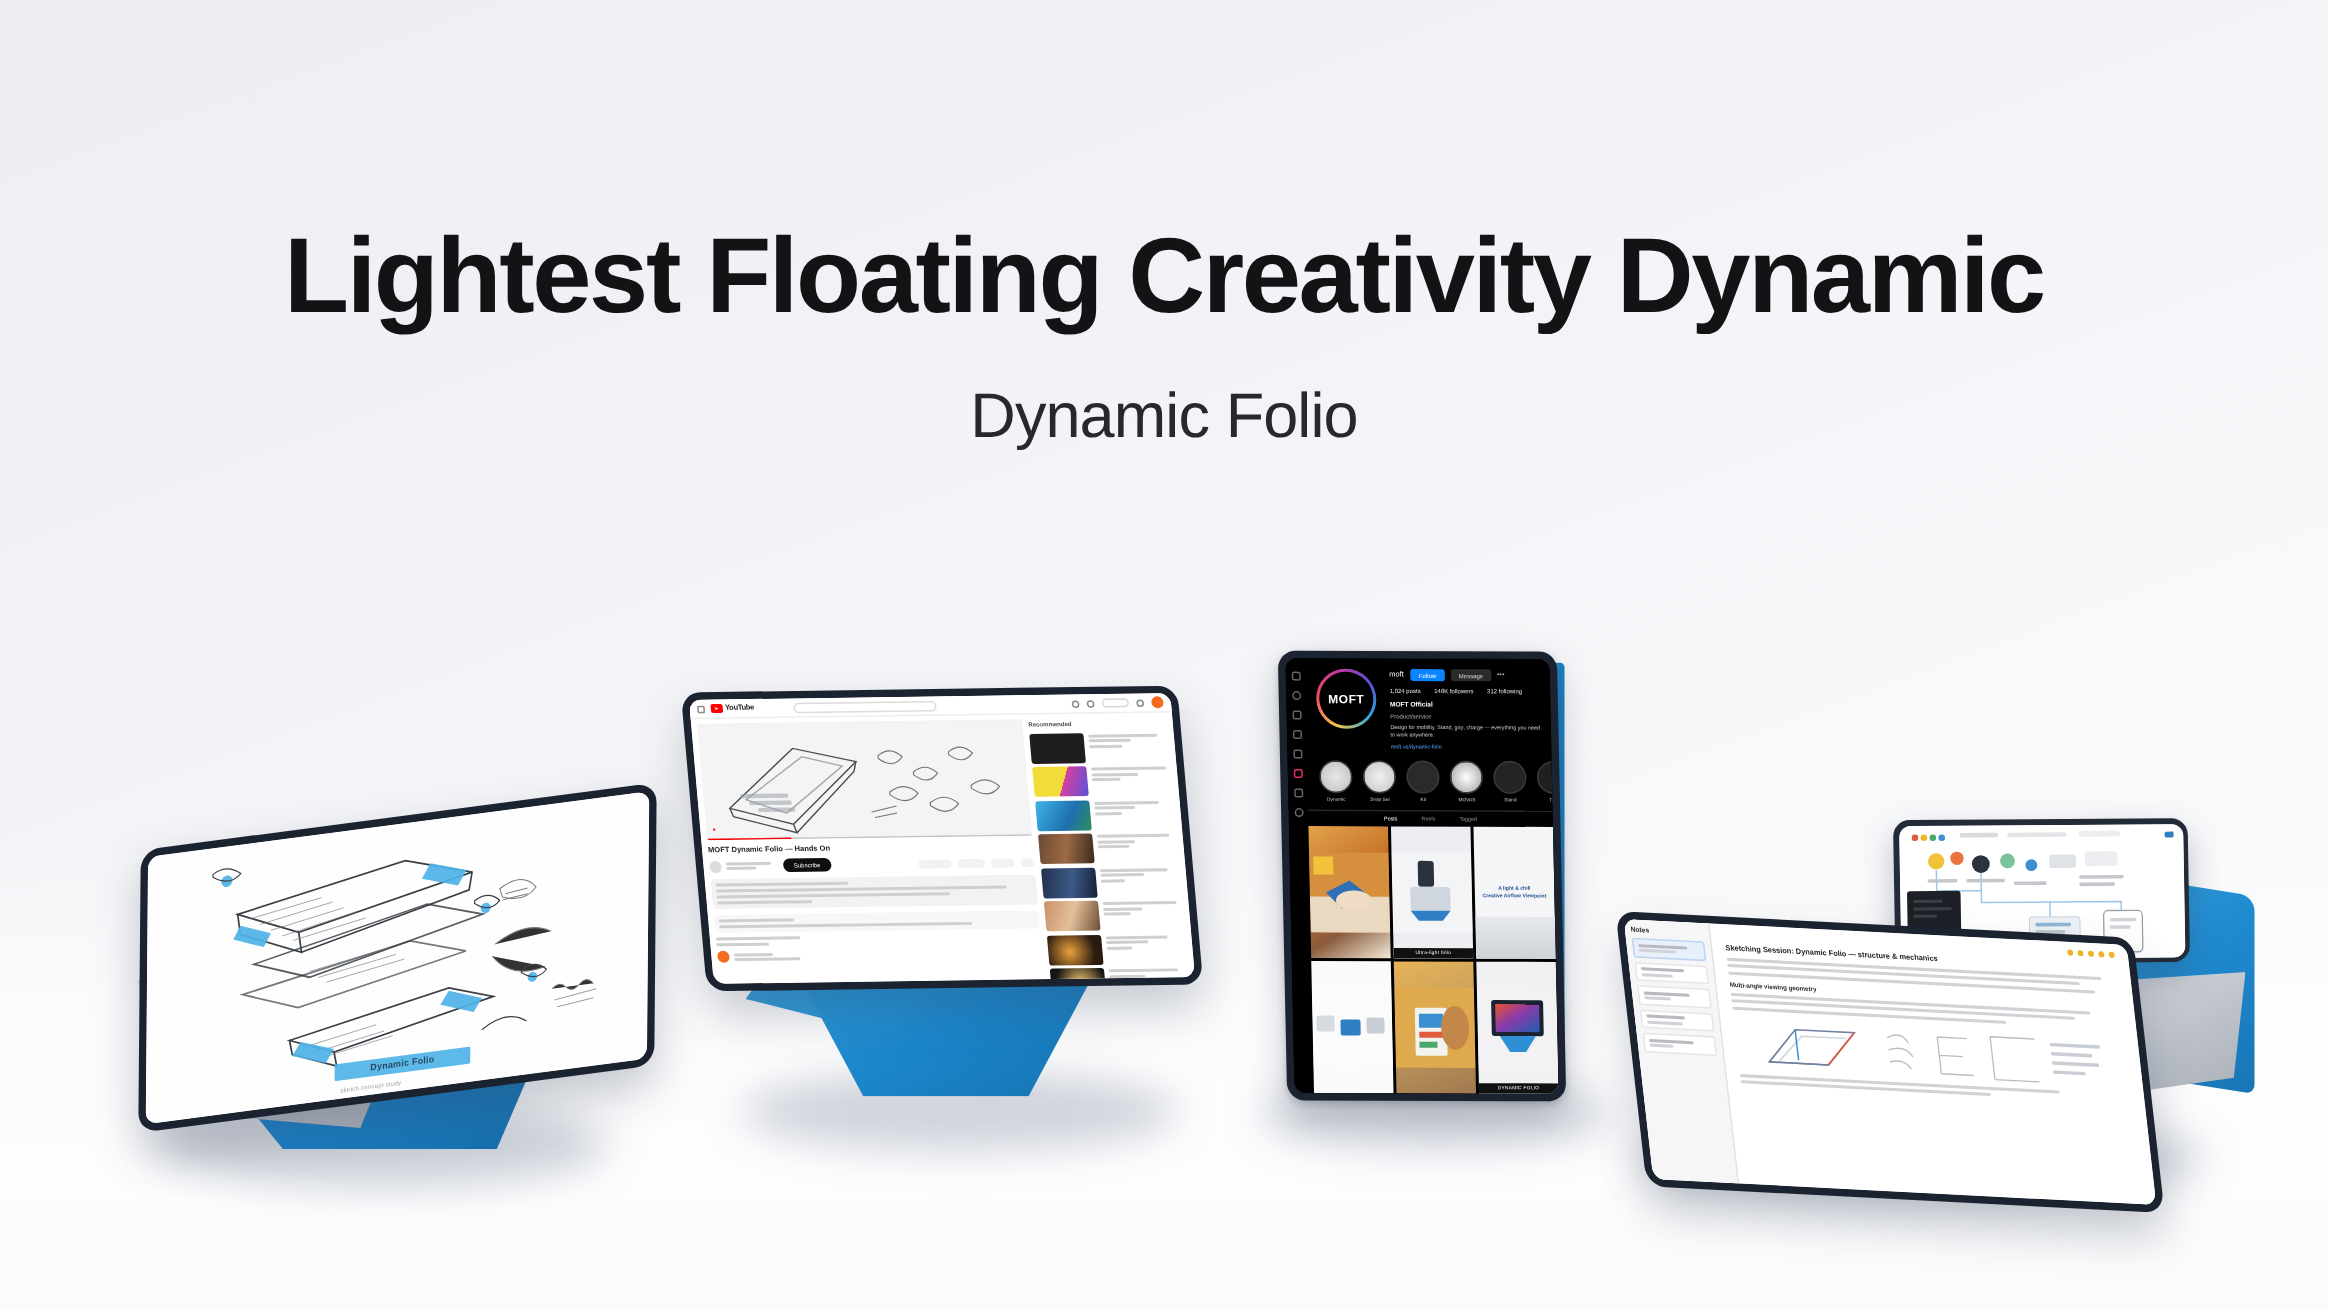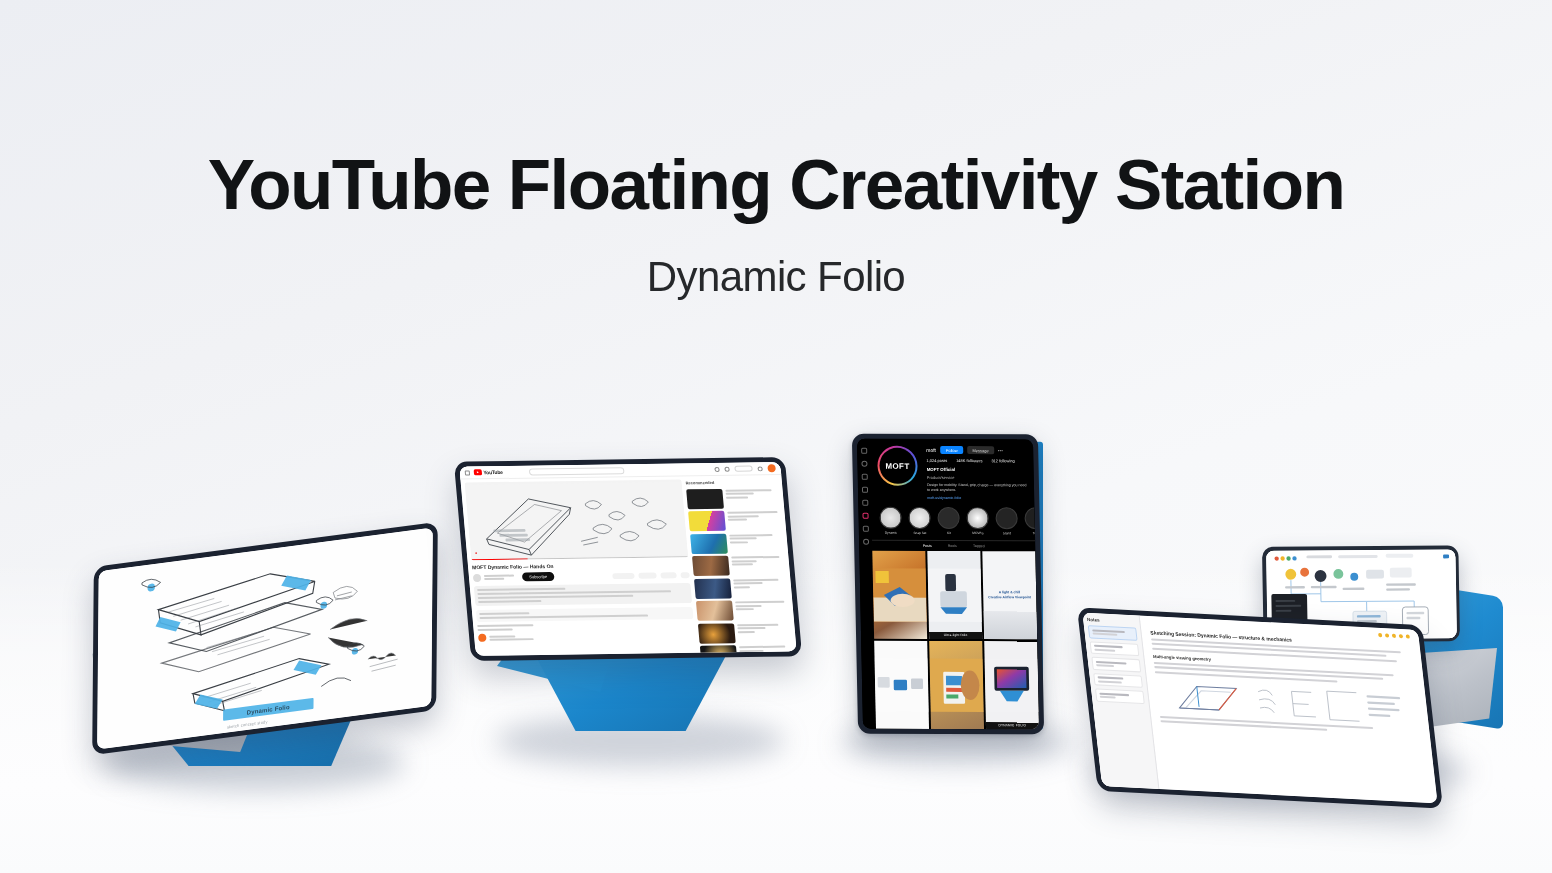--- a/index.html
+++ b/index.html
@@ -152,21 +152,21 @@
   .line{ height:2px; background:#d2d2d6; border-radius:1px;}
   .line.dk{ background:#b9b9bf;}
 
   
   .wb{ position:absolute; inset:0; background:#fff; }
 </style>
 </head>
 <body>
 
 <div class="hero">
-  <h1 class="hero-title">YouTube Floating Creativity Station</h1>
+  <h1 class="hero-title">Lightest Floating Creativity Dynamic</h1>
   <div class="hero-sub">Dynamic Folio</div>
 </div>
 
 <div class="floor"></div>
 
 <div class="scene">
 
   <div class="shadow" style="left:105px; top:735px; width:300px; height:56px; background:rgba(90,105,130,.30);"></div>
   <div class="shadow" style="left:495px; top:715px; width:290px; height:52px; background:rgba(90,105,130,.28);"></div>
   <div class="shadow" style="left:840px; top:720px; width:235px; height:46px; background:rgba(90,105,130,.26);"></div>

